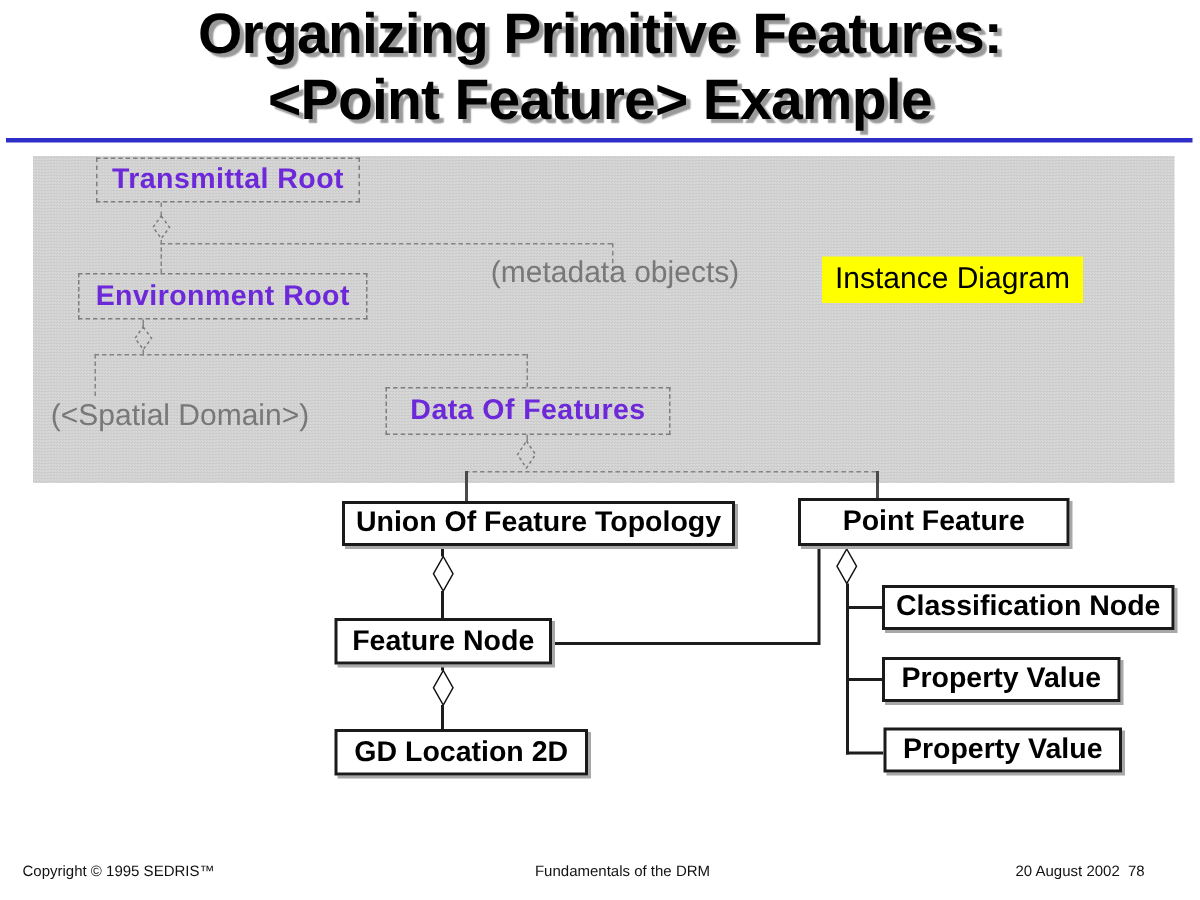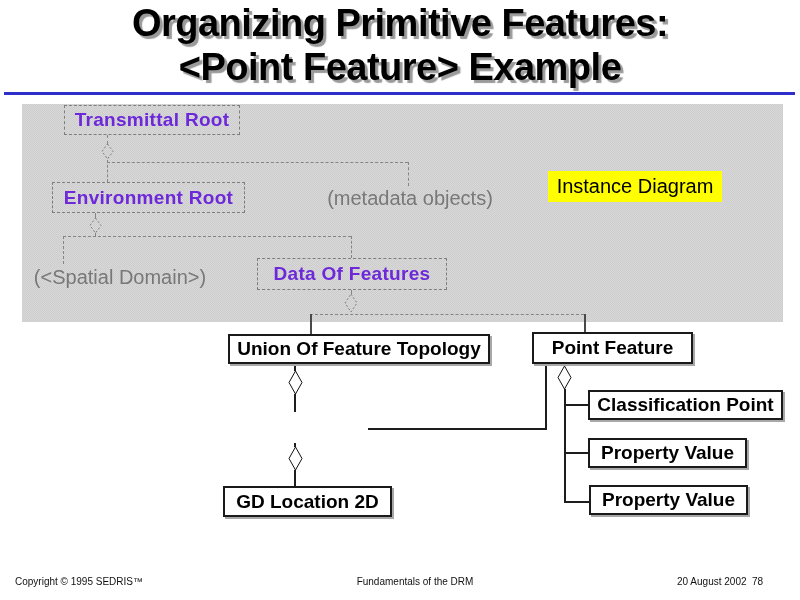--- a/index.html
+++ b/index.html
@@ -82,21 +82,21 @@
       <polygon points="7,1 13,10 7,19 1,10" fill="none" stroke="#7d7d7d" stroke-dasharray="2,2"></polygon>
     </svg>
   <div class="hd" style="left:310px;top:314px;width:274px;"></div>
   <div class="vg" style="left:310px;top:314px;height:21px;"></div>
   <div class="vg" style="left:584px;top:314px;height:19px;"></div>
 
   <div class="gbox" style="left:64px;top:105px;width:176px;height:30px;">Transmittal Root</div>
   <div class="gbox" style="left:52px;top:182px;width:193px;height:31px;">Environment Root</div>
   <div class="gbox" style="left:257px;top:258px;width:190px;height:32px;">Data Of Features</div>
 
-  <div class="annot" style="left:320px;top:187px;width:180px;text-align:center;">(metadata objects)</div>
+  <div class="annot" style="left:320px;top:171px;width:180px;text-align:center;">(metadata objects)</div>
   <div class="annot" style="left:28px;top:266px;width:184px;">(&lt;Spatial Domain&gt;)</div>
 
   <div id="instance-label">Instance Diagram</div>
 
   <div class="vs" style="left:294px;top:363px;height:8px;"></div>
   <svg class="diamond" style="left:288px;top:370px;" width="15" height="25">
       <polygon points="7.5,1 14,12.5 7.5,24 1,12.5" fill="#ffffff" stroke="#111111"></polygon>
     </svg>
   <div class="vs" style="left:294px;top:394px;height:18px;"></div>
 
@@ -111,24 +111,25 @@
 
   <svg class="diamond" style="left:557px;top:365px;" width="15" height="25">
       <polygon points="7.5,1 14,12.5 7.5,24 1,12.5" fill="#ffffff" stroke="#111111"></polygon>
     </svg>
   <div class="vs" style="left:564px;top:389px;height:114px;"></div>
   <div class="hs" style="left:564px;top:404px;width:24px;"></div>
   <div class="hs" style="left:564px;top:452px;width:24px;"></div>
   <div class="hs" style="left:564px;top:501px;width:25px;"></div>
 
   <div class="wbox" style="left:180px;top:334px;width:262px;height:30px;margin-left:48px;">Union Of Feature Topology</div>
-  <div class="wbox" style="left:532px;top:332px;width:161px;height:32px;">Point Feature</div>
-  <div class="wbox" style="left:588px;top:390px;width:195px;height:30px;">Classification Point</div>
+  <div class="wbox" style="left:532px;top:332px;width:181px;height:32px;">Point Feature</div>
+  <div class="wbox" style="left:588px;top:390px;width:195px;height:30px;">Classification Node</div>
   <div class="wbox" style="left:588px;top:438px;width:159px;height:30px;">Property Value</div>
   <div class="wbox" style="left:589px;top:485px;width:159px;height:30px;">Property Value</div>
+  <div class="wbox" style="left:223px;top:412px;width:145px;height:31px;">Feature Node</div>
   <div class="wbox" style="left:223px;top:486px;width:169px;height:31px;">GD Location 2D</div>
 
   <div class="foot" style="left:15px;">Copyright © 1995 SEDRIS™</div>
   <div class="foot" style="left:315px;width:200px;text-align:center;">Fundamentals of the DRM</div>
   <div class="foot" style="left:677px;">20 August 2002</div>
   <div class="foot" style="left:752px;text-align:center;">78</div>
 
 </div>
 
 </body></html>

